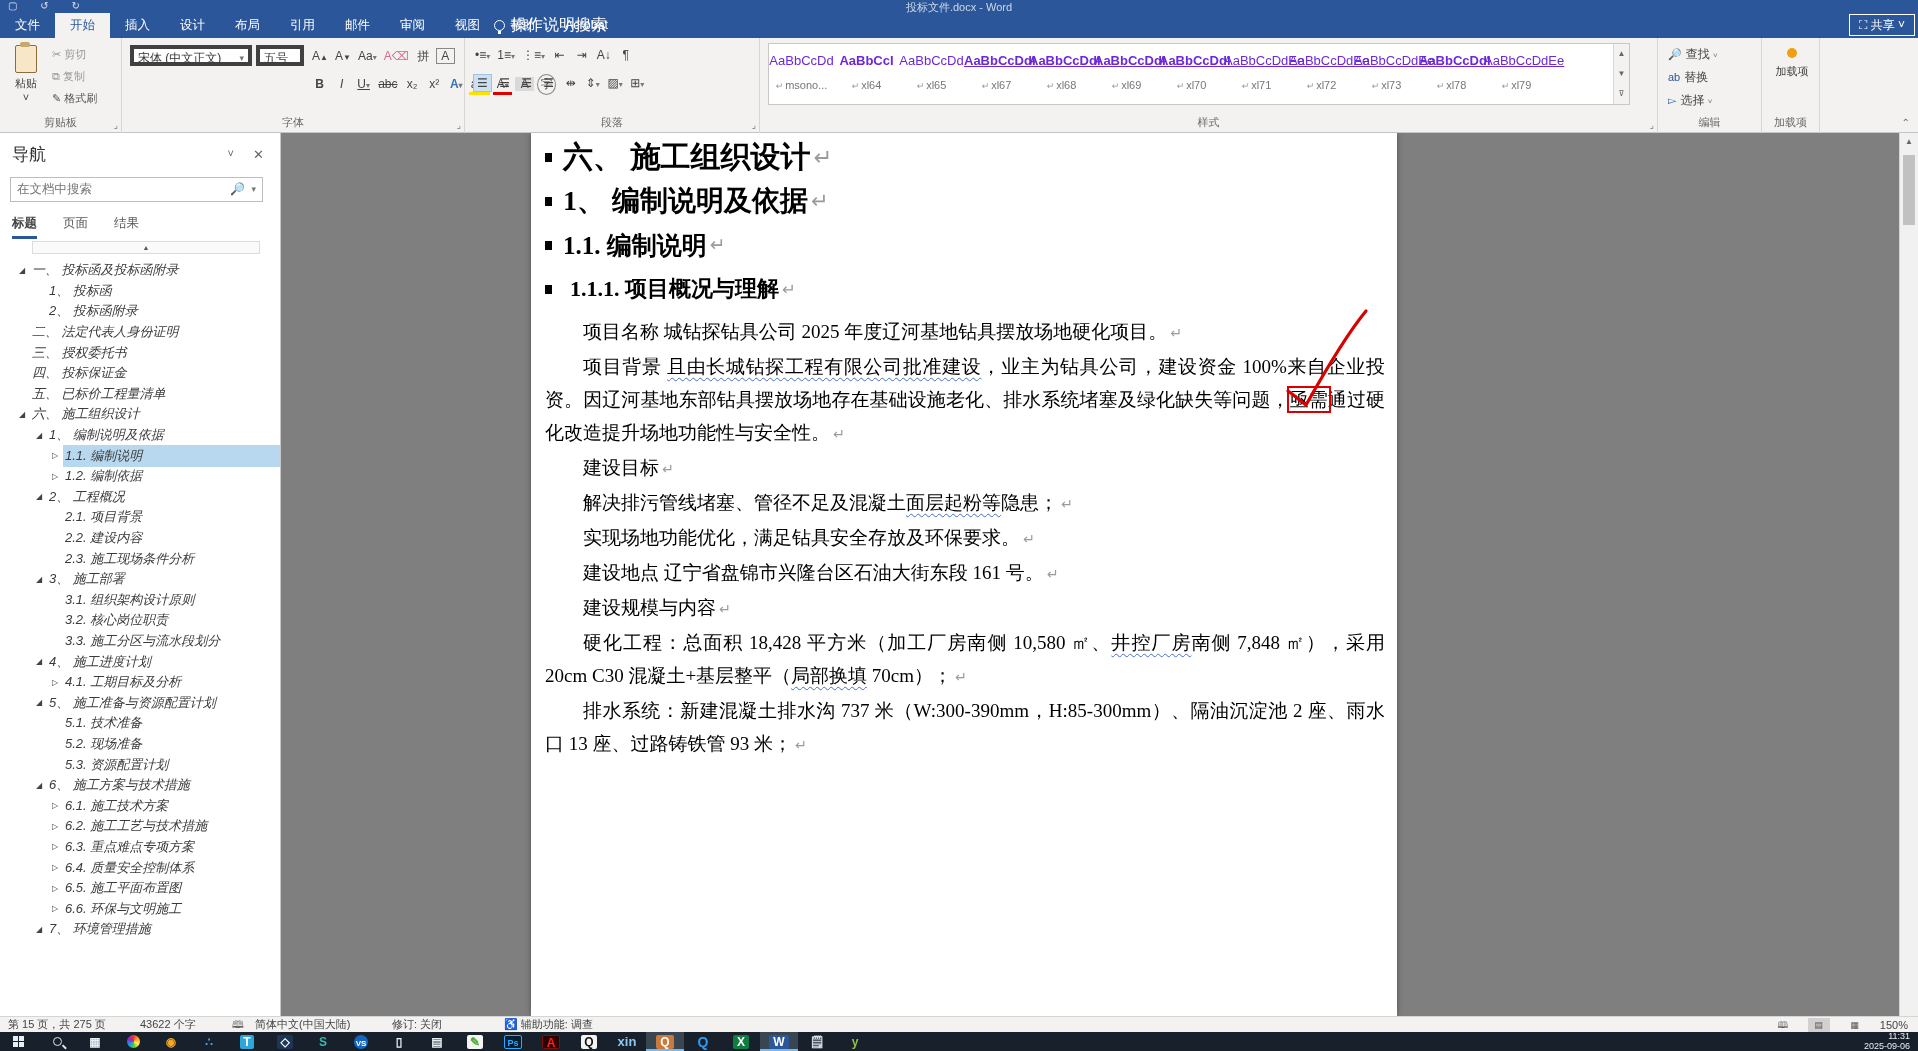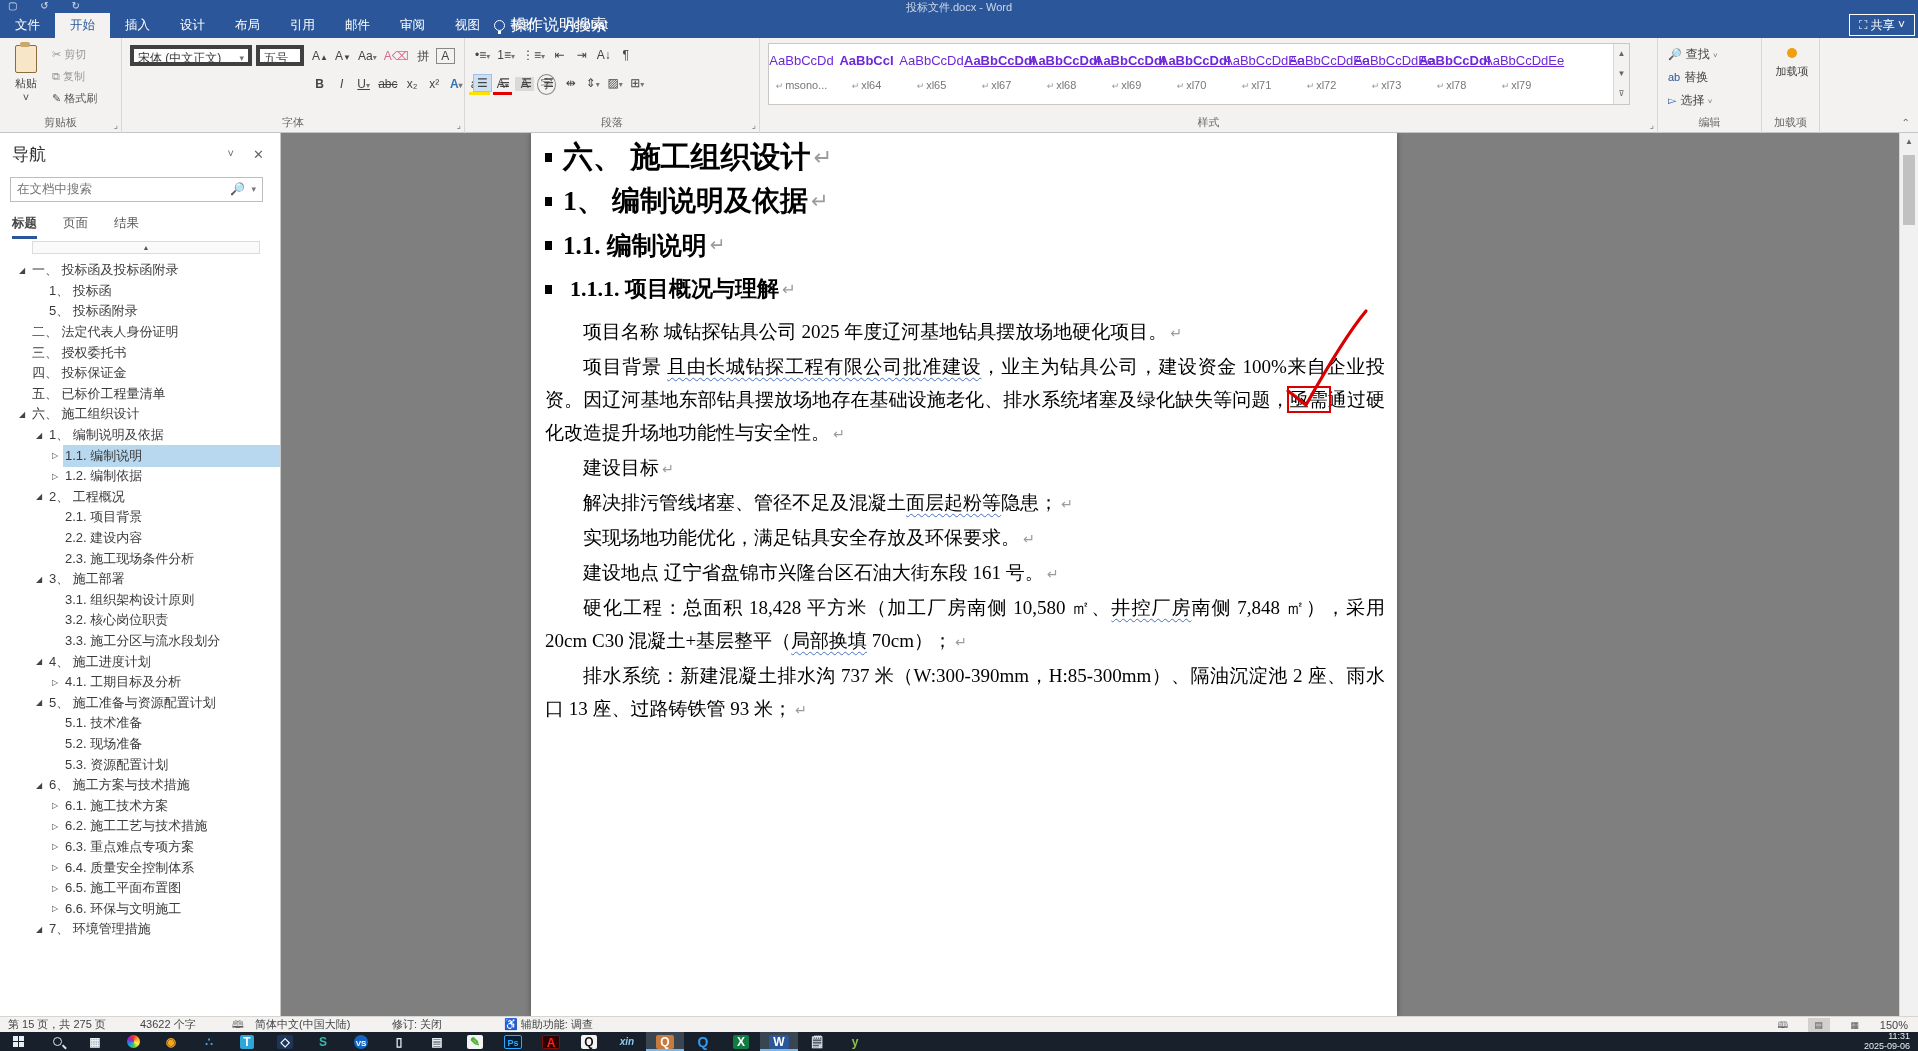--- a/index.html
+++ b/index.html
@@ -66,21 +66,21 @@
   .nav-search .car { float:right; color:#777; font-size:9px; margin:0 0 0 6px; }
   .nav-tabs { position:absolute; left:12px; top:82px; display:flex; gap:26px; font-size:12.5px; color:#595959; }
   .ntab { padding-bottom:4px; }
   .ntab.active { color:#444; border-bottom:3px solid #2b579a; font-weight:bold; }
   .nav-strip { position:absolute; left:32px; top:108px; width:228px; height:13px; border:1px solid #dcdcdc; background:#fafafa; text-align:center; font-size:7px; color:#555; line-height:11px; }
   .navtree { position:absolute; left:0; top:127px; right:0; bottom:0; overflow:hidden; font-size:13px; color:#3b3b3b; }
   .nav-row { display:flex; align-items:center; height:20.6px; cursor:default; }
   .nav-row .tw { width:16px; flex:none; text-align:center; font-size:8px; color:#444; }
   .nav-row.col .tw:before { content:"▷"; }
   .nav-row.exp .tw:before { content:"◢"; }
-  .nav-row .lbl { flex:1; padding:2px 2px; white-space:nowrap; overflow:hidden; }
+  .nav-row .lbl { flex:1; padding:2px 2px; white-space:nowrap; overflow:hidden;font-style:italic; }
   .nav-row.l1 { padding-left:14px; }
   .nav-row.l2 { padding-left:31px; }
   .nav-row.l3 { padding-left:47px; }
   .nav-row.sel .lbl { background:#b8d8f0; }
 
   
   .canvas { position:absolute; left:281px; top:133px; width:1618px; height:883px; background:#7f7f7f; overflow:hidden; }
   .page { position:absolute; left:250px; top:0; width:866px; height:883px; background:#fff; box-shadow:0 0 6px rgba(0,0,0,.35); }
   .page-content { padding:2px 12px 0 14px; font-family:"Liberation Serif",serif; color:#000; }
   .dochead { height:44px; display:flex; align-items:center; font-weight:bold; white-space:nowrap; }
@@ -339,21 +339,21 @@
           <span class="lbl">一、 投标函及投标函附录</span>
         </div>
 
         <div class="nav-row l2">
           <span class="tw"></span>
           <span class="lbl">1、 投标函</span>
         </div>
 
         <div class="nav-row l2">
           <span class="tw"></span>
-          <span class="lbl">5、 投标函附录</span>
+          <span class="lbl">2、 投标函附录</span>
         </div>
 
         <div class="nav-row l1">
           <span class="tw"></span>
           <span class="lbl">二、 法定代表人身份证明</span>
         </div>
 
         <div class="nav-row l1">
           <span class="tw"></span>
           <span class="lbl">三、 授权委托书</span>
@@ -538,20 +538,21 @@
 
             <div class="dpara ind"><span><span>建设目标</span></span><span class="pmark">↵</span></div>
 
 
             <div class="dpara ind"><span><span>解决排污管线堵塞、管径不足及混凝土</span><span class="wavy">面层起粉等</span><span>隐患；</span></span><span class="pmark">↵</span></div>
 
             <div class="dpara ind"><span><span>实现场地功能优化，满足钻具安全存放及环保要求。</span></span><span class="pmark">↵</span></div>
 
             <div class="dpara ind"><span><span>建设地点 辽宁省盘锦市兴隆台区石油大街东段 161 号。</span></span><span class="pmark">↵</span></div>
 
+            <div class="dpara ind"><span><span>建设规模与内容</span></span><span class="pmark">↵</span></div>
 
             <div class="dpara ind"><span><span>硬化工程：总面积 18,428 平方米（加工厂房南侧 10,580 ㎡、</span><span class="wavy">井控厂房</span><span>南侧 7,848 ㎡），采用 20cm C30 混凝土+基层整平（</span><span class="wavy">局部换填</span><span> 70cm）；</span></span><span class="pmark">↵</span></div>
 
             <div class="dpara ind"><span><span>排水系统：新建混凝土排水沟 737 米（W:300-390mm，H:85-300mm）、隔油沉淀池 2 座、雨水口 13 座、过路铸铁管 93 米；</span></span><span class="pmark">↵</span></div>
           </div>
       </div>
     </div>
 
     <svg class="ink" style="left:985px;top:160px;" width="120" height="130" viewBox="0 0 120 130">
       <path d="M 22 98 C 28 102 33 107 40 112 C 58 80 80 42 100 18" stroke="#d90000" stroke-width="3.2" fill="none" stroke-linecap="round"></path>
@@ -679,21 +680,21 @@
       <div>11:31</div>
       <div>2025-09-06</div>
     </div>
   </div>
 
 </div>
 
 <style>
   
   .c-white{color:#e8eef4}.c-orange{color:#f5a623}.c-blue{color:#4aa3e8}.c-teal{color:#36b9a8}
-  .c-black{color:#111}.c-lightblue{color:#8ec9ef;font-style:italic;font-size:10px}
+  .c-black{color:#111}.c-lightblue{color:#8ec9ef;font-size:13px}
   .c-qblue{color:#2f9df4;font-size:14px}.c-green{color:#4caf2f}.c-paper{color:#dfe6ec}.c-greeny{color:#8bc34a}
   .bg-telegram{background:#2ea6da;color:#fff;border-radius:2px;padding:0 3px}
   .bg-navy{background:#1d3557;color:#fff;border-radius:2px;padding:0 3px}
   .bg-blue{background:#1565c0;color:#fff;border-radius:50%;font-size:8px;padding:2px}
   .bg-white{background:#f4f4f4;border-radius:2px;padding:0 3px}
   .bg-ps{background:#001e36;color:#31a8ff;border:1px solid #31a8ff;border-radius:2px;padding:0 2px;font-size:9px}
   .bg-acrobat{background:#2a0000;color:#ff2116;border:1px solid #7a1010;border-radius:2px;padding:0 4px}
   .bg-orange{background:#c77b3f;color:#fff;border-radius:2px;padding:0 4px}
   .bg-excel{background:#107c41;color:#fff;border-radius:2px;padding:0 4px}
   .bg-word{background:#2b579a;color:#fff;border-radius:2px;padding:0 4px}

